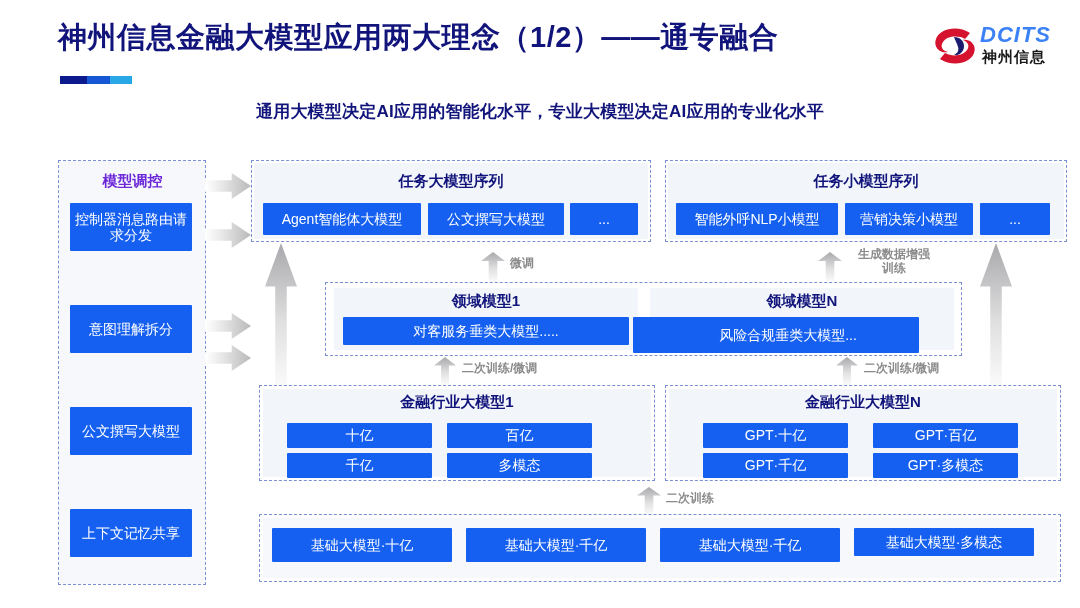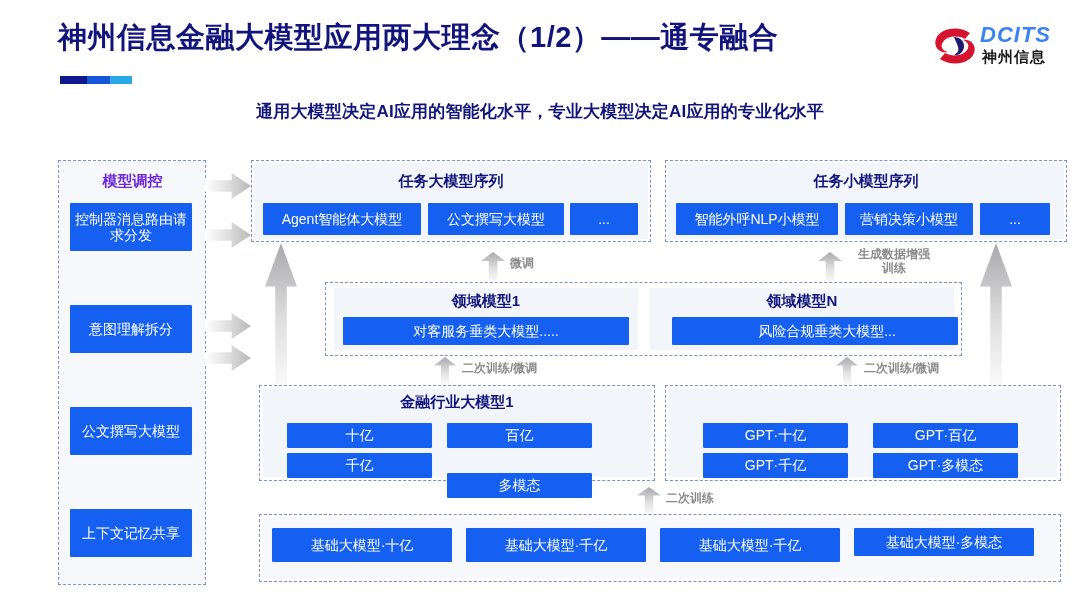--- a/index.html
+++ b/index.html
@@ -140,39 +140,40 @@
 训练</div>
 
   <div class="dashbox" style="left:325px; top:282px; width:637px; height:74px;"></div>
 
   <div class="panel" style="left:334px; top:288px; width:304px; height:62px;"></div>
   <div class="grouptitle" style="left:334px; top:292px; width:304px;">领域模型1</div>
   <div class="bluebox" style="left:343px; top:317px; width:286px; height:28px;">对客服务垂类大模型.....</div>
 
   <div class="panel" style="left:650px; top:288px; width:304px; height:62px;"></div>
   <div class="grouptitle" style="left:650px; top:292px; width:304px;">领域模型N</div>
-  <div class="bluebox" style="left:672px; top:317px; width:286px; height:28px;padding-left:24px;">风险合规垂类大模型...</div>
+  <div class="bluebox" style="left:633px; top:317px; width:286px; height:36px;padding-left:24px;">风险合规垂类大模型...</div>
 
   <div class="arrow-up" style="left:434px; top:357px; width:22px; height:28px;"></div>
   <div class="arrow-label" style="left:462px; top:362px;">二次训练/微调</div>
   <div class="arrow-up" style="left:836px; top:357px; width:22px; height:28px;"></div>
   <div class="arrow-label" style="left:864px; top:362px;">二次训练/微调</div>
 
   <div class="dashbox" style="left:259px; top:385px; width:396px; height:96px;">
     <div class="panel" style="left:3px; top:3px; width:388px; height:88px;"></div>
   </div>
   <div class="grouptitle" style="left:259px; top:393px; width:396px;">金融行业大模型1</div>
   <div class="bluebox" style="left:287px; top:423px; width:145px; height:25px;">十亿</div>
   <div class="bluebox" style="left:447px; top:423px; width:145px; height:25px;">百亿</div>
   <div class="bluebox" style="left:287px; top:453px; width:145px; height:25px;">千亿</div>
-  <div class="bluebox" style="left:447px; top:453px; width:145px; height:25px;margin-top:20px;">多模态</div>
+  <div class="bluebox" style="left:447px; top:453px; width:145px; height:25px;">多模态</div>
 
   <div class="dashbox" style="left:665px; top:385px; width:396px; height:96px;">
     <div class="panel" style="left:3px; top:3px; width:388px; height:88px;"></div>
   </div>
+  <div class="grouptitle" style="left:665px; top:393px; width:396px;">金融行业大模型N</div>
   <div class="bluebox" style="left:703px; top:423px; width:145px; height:25px;">GPT·十亿</div>
   <div class="bluebox" style="left:873px; top:423px; width:145px; height:25px;">GPT·百亿</div>
   <div class="bluebox" style="left:703px; top:453px; width:145px; height:25px;">GPT·千亿</div>
   <div class="bluebox" style="left:873px; top:453px; width:145px; height:25px;">GPT·多模态</div>
 
   <div class="arrow-up" style="left:637px; top:487px; width:24px; height:28px;"></div>
   <div class="arrow-label" style="left:666px; top:492px;">二次训练</div>
 
   <div class="dashbox" style="left:259px; top:514px; width:802px; height:68px;">
     <div class="panel" style="left:3px; top:3px; width:794px; height:60px; background:#f7f8fb;"></div>

